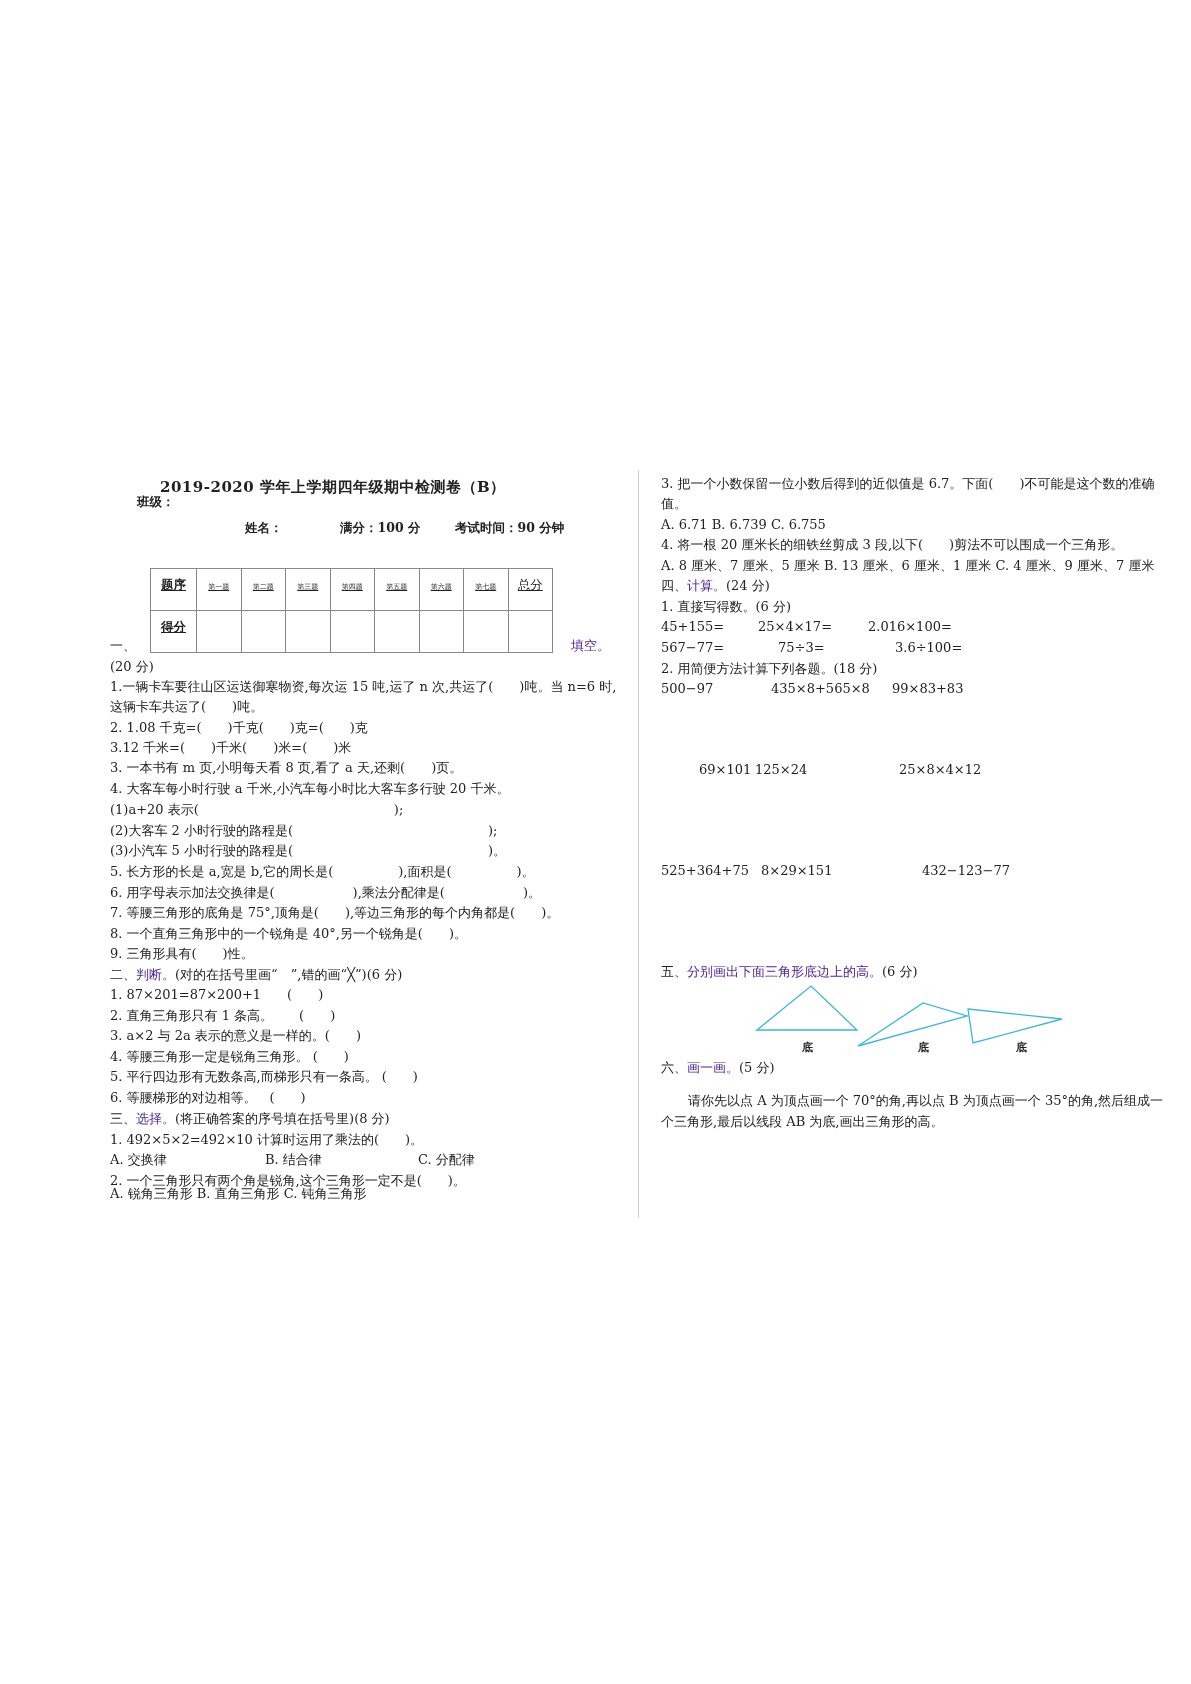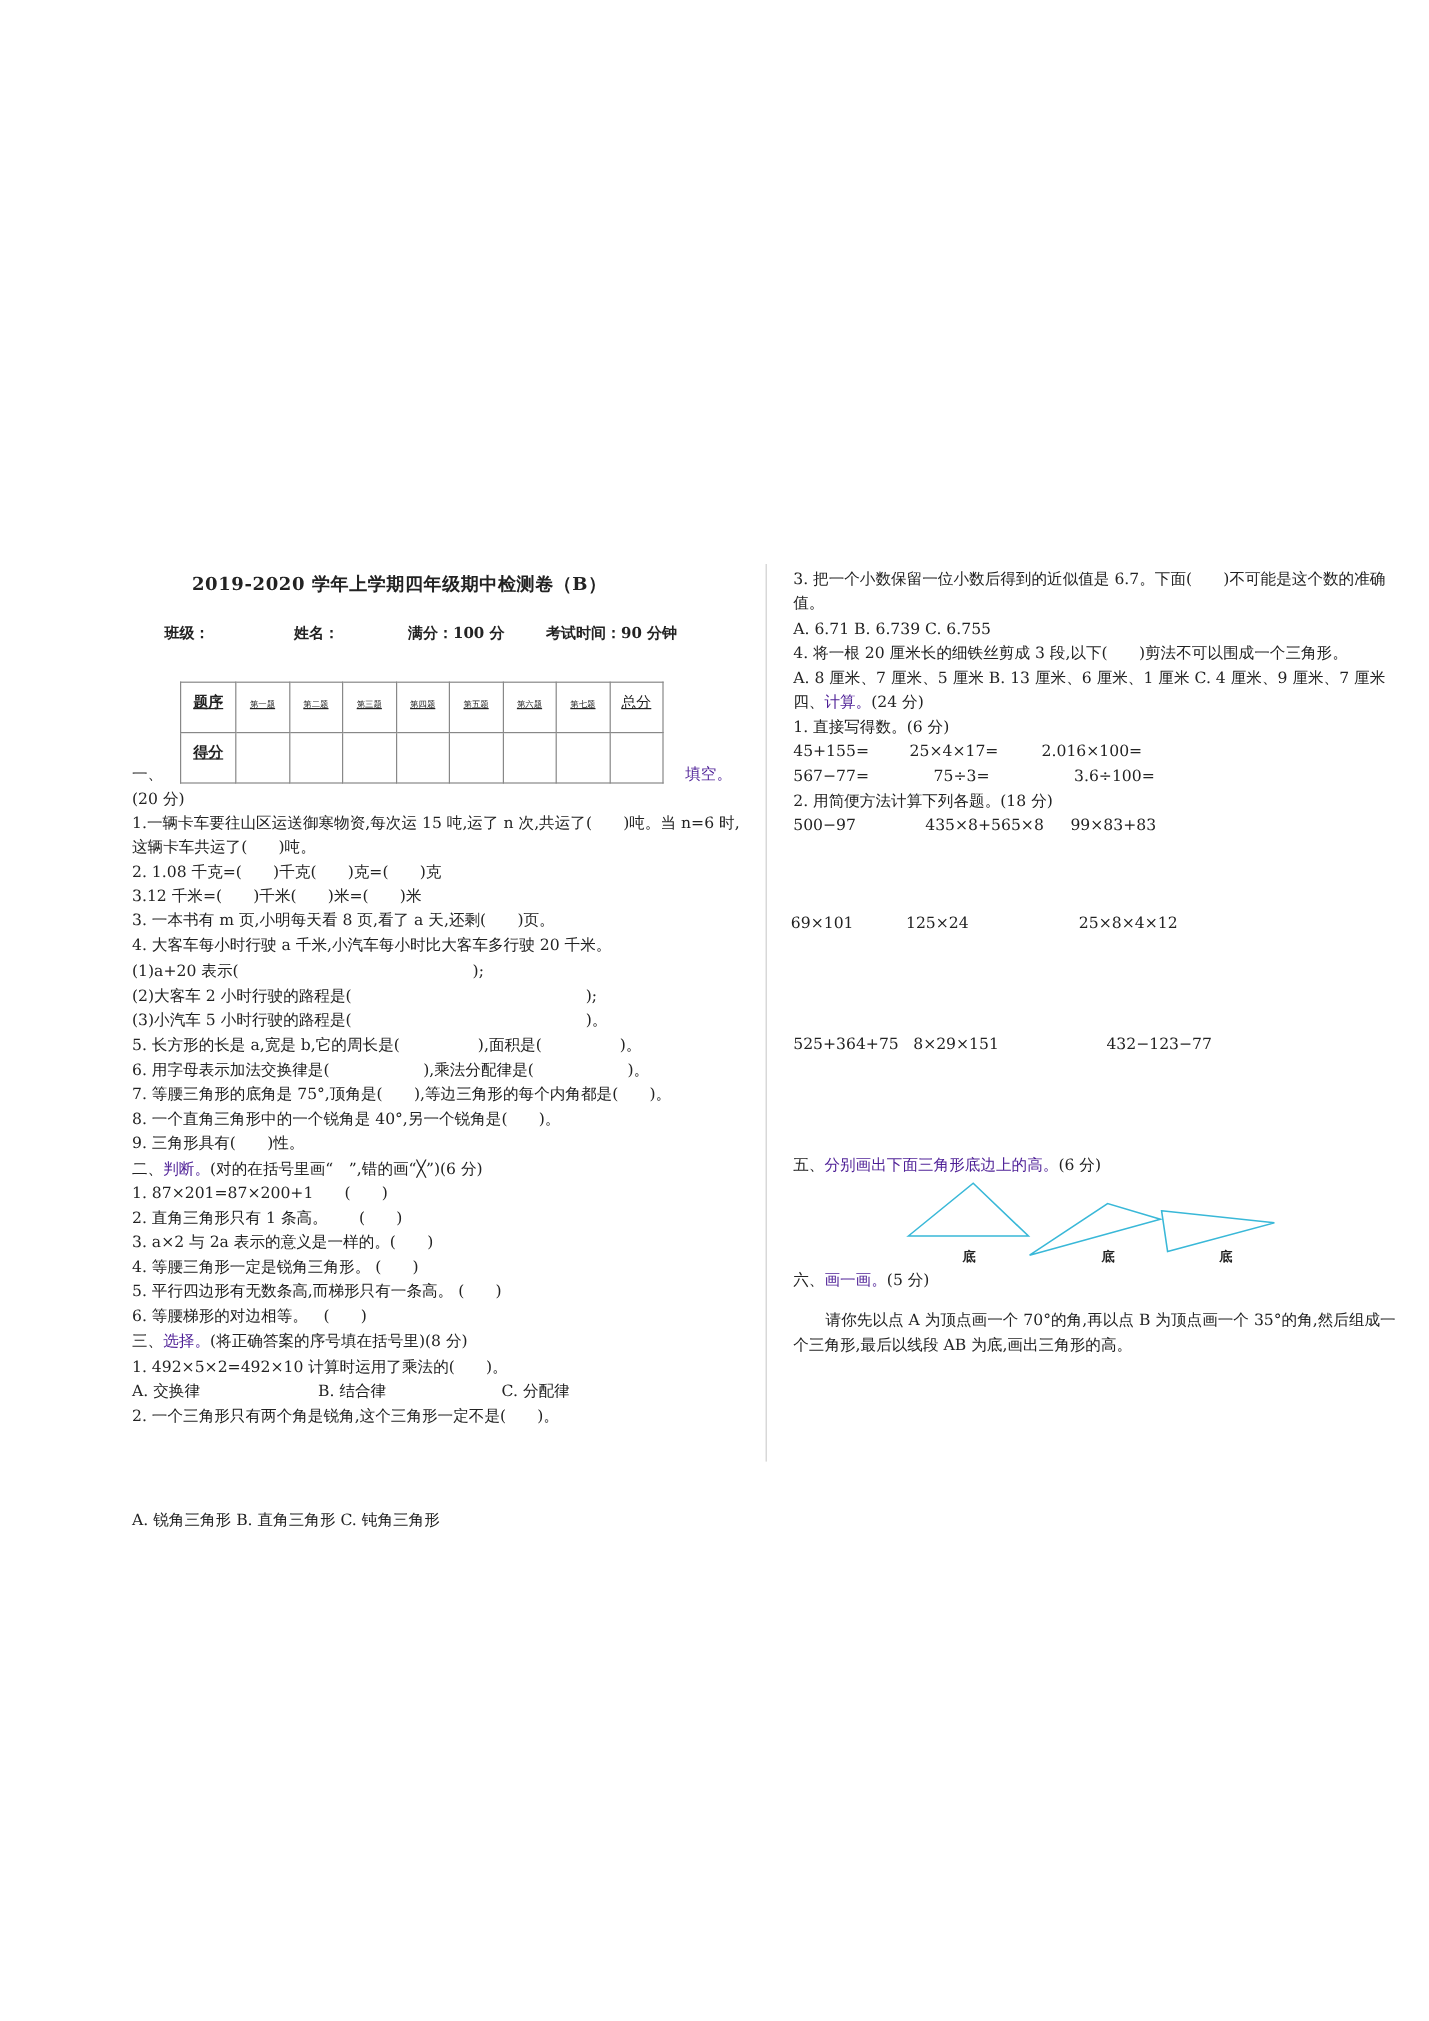--- a/index.html
+++ b/index.html
@@ -21,21 +21,21 @@
   table.score td.total { font-family: "DejaVu Sans", sans-serif; font-size: 12.5px; }
   svg.tri { position: absolute; left: 750px; top: 985px; }
 </style>
 </head>
 <body>
 
 <div class="page">
 
   <div class="abs title" style="left:160px;top:478px;">2019-2020 学年上学期四年级期中检测卷（B）</div>
 
-  <div class="abs info" style="left:137px;top:520px;text-align:right;">班级：</div>
+  <div class="abs info" style="left:137px;top:494px;text-align:right;">班级：</div>
   <div class="abs info" style="left:245px;top:520px;">姓名：</div>
   <div class="abs info" style="left:340px;top:520px;">满分：100 分</div>
   <div class="abs info" style="left:455px;top:520px;">考试时间：90 分钟</div>
 
   <table class="score">
     <tbody>
         <tr>
       <td class="hdr">题序</td>
       <td class="small">第一题</td>
       <td class="small">第二题</td>
@@ -90,21 +90,21 @@
   <div class="abs line" style="left:110px;top:1088px;text-align:right;">6. 等腰梯形的对边相等。　(　　)</div>
 
   <div class="abs line" style="left:110px;top:1109px;">
     <span>三、</span><span class="cyan">选择。</span><span>(将正确答案的序号填在括号里)(8 分)</span>
   </div>
   <div class="abs line" style="left:110px;top:1130px;">1. 492×5×2=492×10 计算时运用了乘法的(　　)。</div>
   <div class="abs line" style="left:110px;top:1150px;">A. 交换律</div>
   <div class="abs line" style="left:265px;top:1150px;">B. 结合律</div>
   <div class="abs line" style="left:418px;top:1150px;">C. 分配律</div>
   <div class="abs line" style="left:110px;top:1171px;">2. 一个三角形只有两个角是锐角,这个三角形一定不是(　　)。</div>
-  <div class="abs line" style="left:110px;top:1258px;">A. 锐角三角形  B. 直角三角形  C. 钝角三角形</div>
+  <div class="abs line" style="left:110px;top:1184px;">A. 锐角三角形  B. 直角三角形  C. 钝角三角形</div>
 
   <div class="divider"></div>
 
   <div class="abs line" style="left:661px;top:474px;">3. 把一个小数保留一位小数后得到的近似值是 6.7。下面(　　)不可能是这个数的准确</div>
   <div class="abs line" style="left:661px;top:494px;">值。</div>
   <div class="abs line" style="left:661px;top:515px;">A. 6.71  B. 6.739 C. 6.755</div>
   <div class="abs line" style="left:661px;top:535px;">4. 将一根 20 厘米长的细铁丝剪成 3 段,以下(　　)剪法不可以围成一个三角形。</div>
   <div class="abs line" style="left:661px;top:556px;">A. 8 厘米、7 厘米、5 厘米  B. 13 厘米、6 厘米、1 厘米 C. 4 厘米、9 厘米、7 厘米</div>
 
   <div class="abs line" style="left:661px;top:576px;">
@@ -114,21 +114,21 @@
   <div class="abs line" style="left:661px;top:617px;">45+155=</div>
   <div class="abs line" style="left:758px;top:617px;">25×4×17=</div>
   <div class="abs line" style="left:868px;top:617px;">2.016×100=</div>
   <div class="abs line" style="left:661px;top:638px;">567−77=</div>
   <div class="abs line" style="left:778px;top:638px;">75÷3=</div>
   <div class="abs line" style="left:895px;top:638px;">3.6÷100=</div>
   <div class="abs line" style="left:661px;top:659px;">2. 用简便方法计算下列各题。(18 分)</div>
   <div class="abs line" style="left:661px;top:679px;">500−97</div>
   <div class="abs line" style="left:771px;top:679px;">435×8+565×8</div>
   <div class="abs line" style="left:892px;top:679px;">99×83+83</div>
-  <div class="abs line" style="left:659px;top:760px;">69×101</div>
+  <div class="abs line" style="left:699px;top:760px;">69×101</div>
   <div class="abs line" style="left:755px;top:760px;">125×24</div>
   <div class="abs line" style="left:899px;top:760px;">25×8×4×12</div>
   <div class="abs line" style="left:661px;top:861px;">525+364+75</div>
   <div class="abs line" style="left:761px;top:861px;">8×29×151</div>
   <div class="abs line" style="left:922px;top:861px;">432−123−77</div>
 
   <div class="abs line" style="left:661px;top:962px;">
     <span>五、</span><span class="cyan">分别画出下面三角形底边上的高。</span><span>(6 分)</span>
   </div>
 

